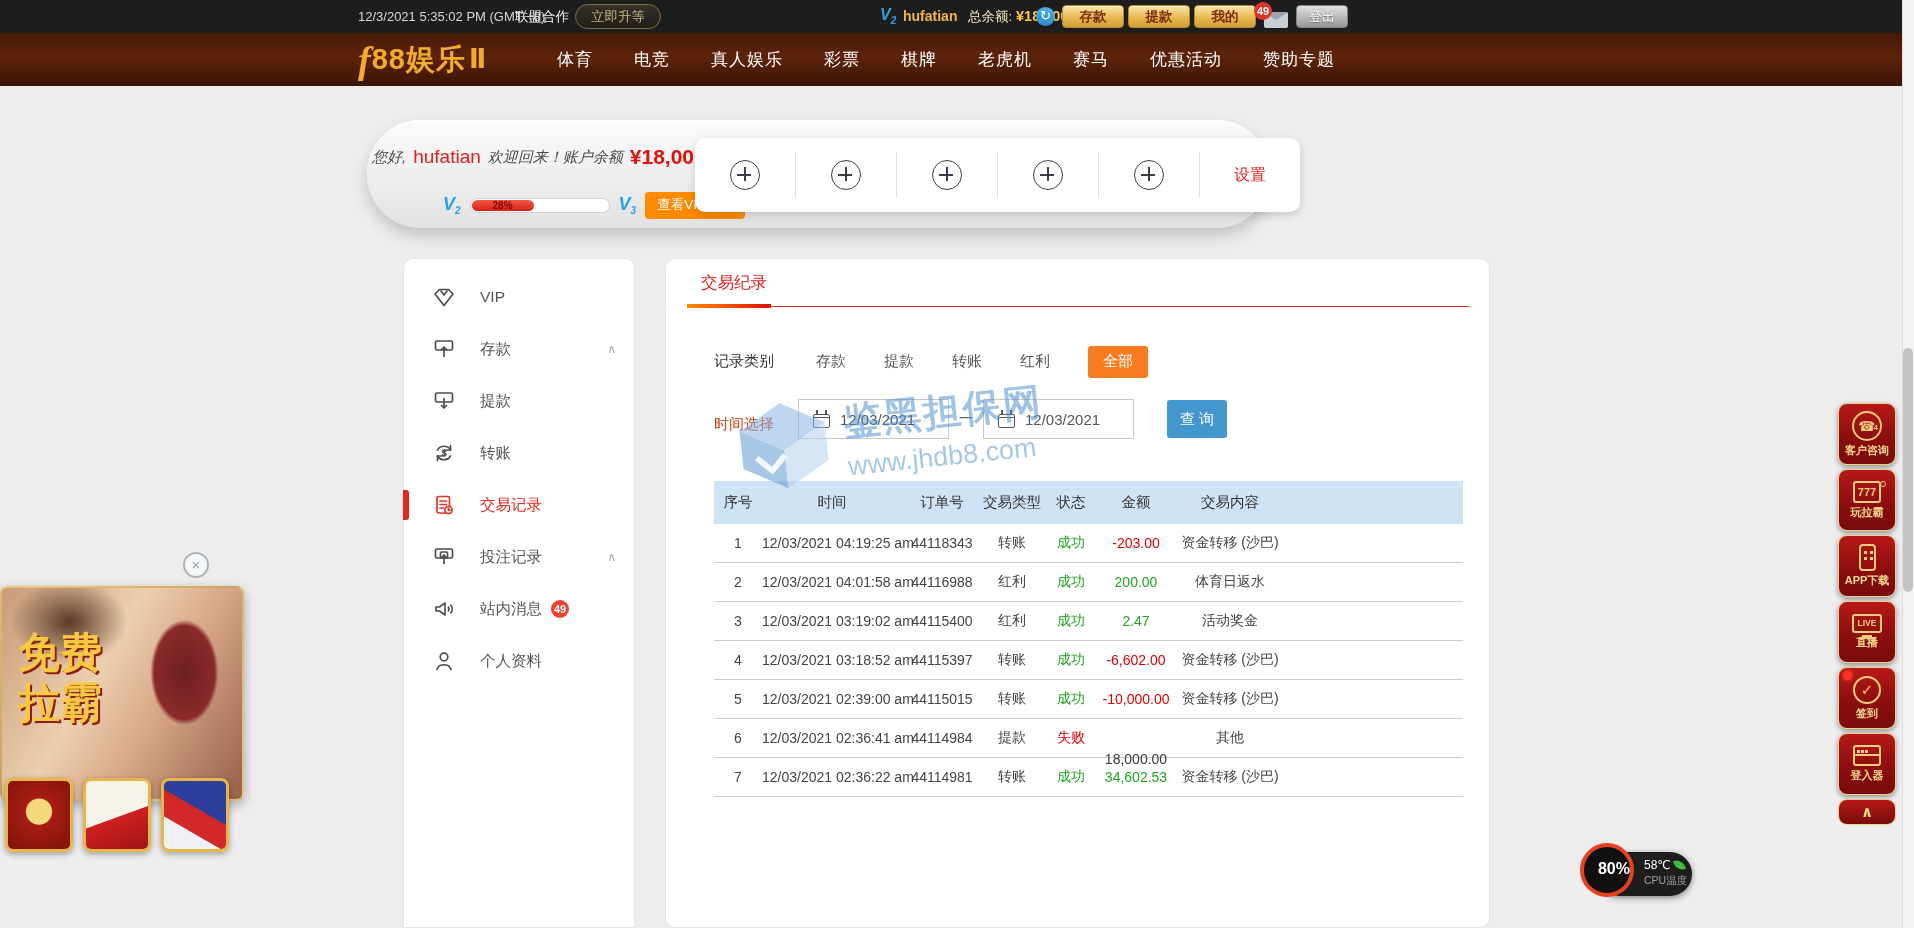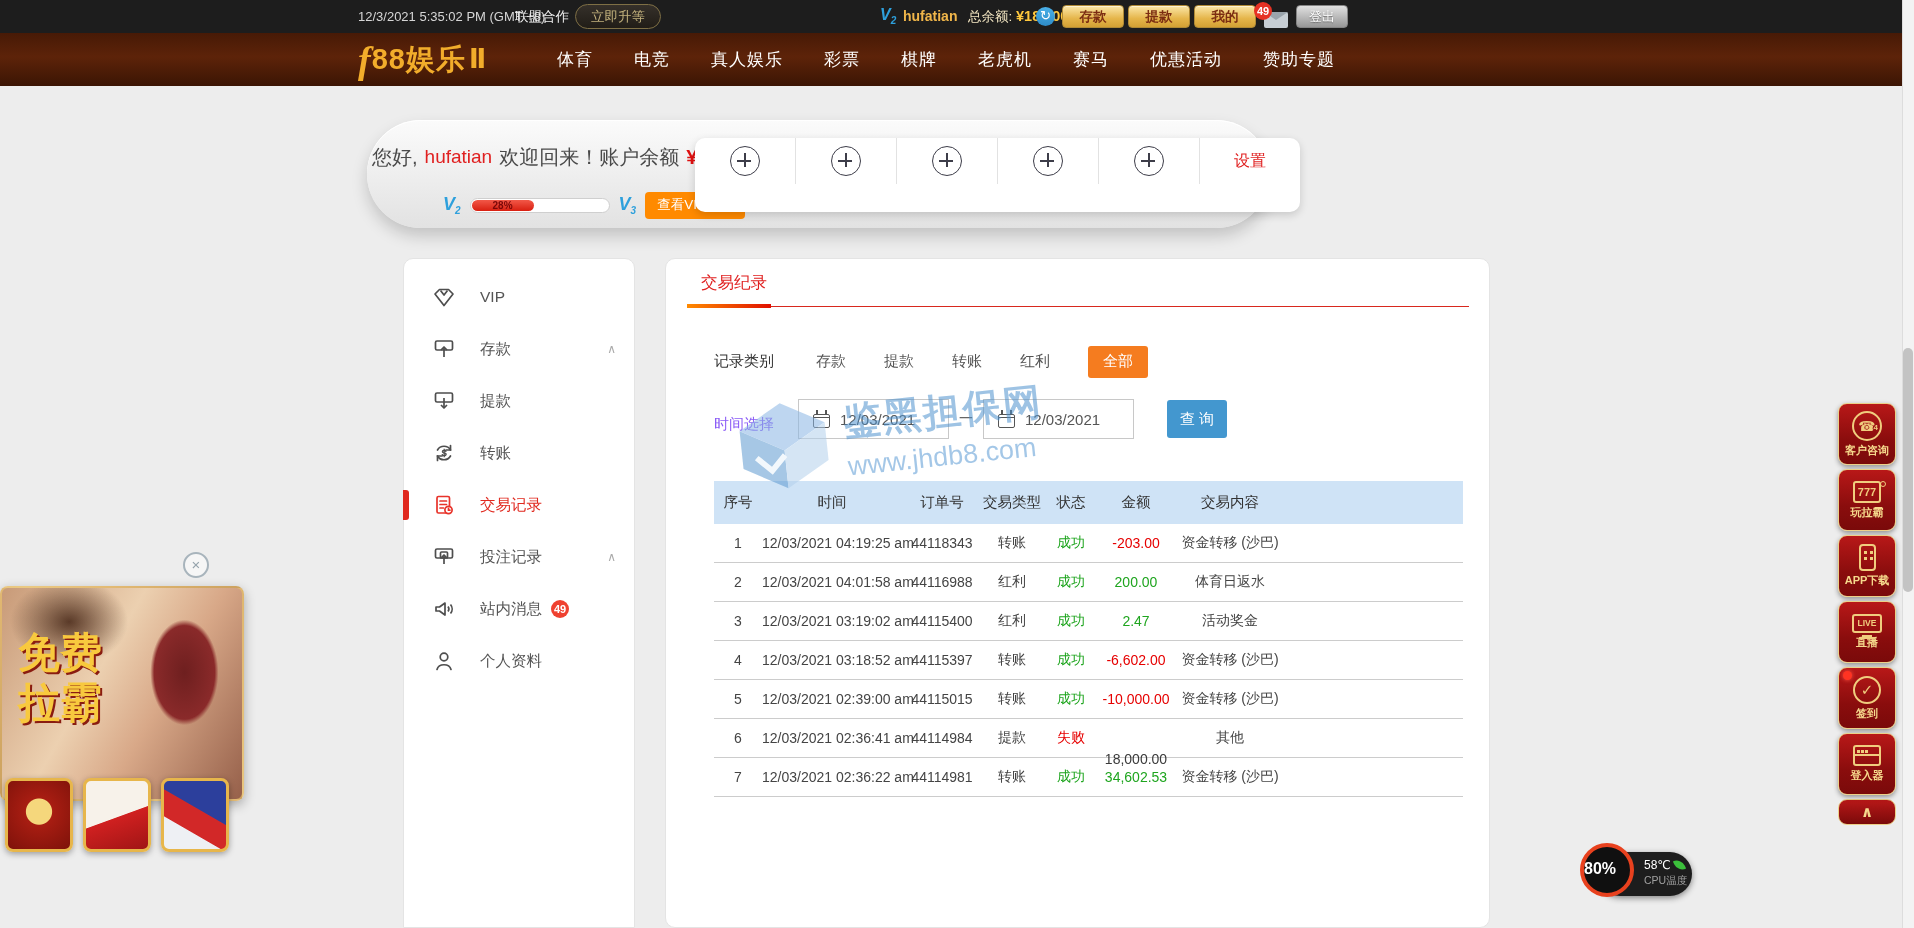--- a/index.html
+++ b/index.html
@@ -41,34 +41,34 @@
   .logo-f { font-family:"Liberation Serif",serif; font-style:italic; font-weight:bold; font-size:38px; color:#f2ad2b; margin-right:1px; }
   .logo-main { font-size:29px; font-weight:bold; color:#f2ad2b; letter-spacing:1px; }
   .logo-ii { font-size:26px; font-weight:bold; color:#f2ad2b; margin-left:3px; }
   .nav-items { position:absolute; left:557px; top:0; height:53px; display:flex; align-items:center; gap:41px; }
   .nav-item { color:#fff; font-size:17px; letter-spacing:1px; cursor:pointer; white-space:nowrap; }
 
   
   .welcome-pill { position:absolute; left:367px; top:120px; width:903px; height:108px; border-radius:54px;
     background:linear-gradient(180deg,#fbfbfb,#e2e2e2); box-shadow:0 8px 16px rgba(0,0,0,.18), inset 0 1px 0 #fff; }
   .greet { position:absolute; left:372px; top:143px; height:28px; display:flex; align-items:center; gap:7px; z-index:2; }
-  .greet-prefix,.greet-suffix { color:#4a4a4a; font-size:20px; }
+  .greet-prefix,.greet-suffix { color:#4a4a4a; font-size:15px;font-style:italic; }
   .greet-user { color:#e02020; font-size:19px; }
   .greet-balance { color:#e01010; font-size:21px; font-weight:bold; }
   .greet-refresh { color:#777; font-size:18px; cursor:pointer; }
   .vip-row { position:absolute; left:443px; top:191px; height:28px; display:flex; align-items:center; gap:9px; z-index:2; }
   .vip-row .vbadge i { font-size:18px; }
   .progress { width:140px; height:15px; background:#fff; border:1px solid #cfcfcf; border-radius:8px; position:relative; }
   .progress-fill { position:absolute; left:1px; top:1px; width:62px; height:11px; border-radius:6px;
     background:linear-gradient(180deg,#f express 0,#f25848,#d81f10); background:linear-gradient(180deg,#f25848,#d81f10);
     color:#7a0808; font-size:10px; font-weight:bold; display:flex; align-items:center; justify-content:center; }
   .vip-detail-btn { height:27px; padding:0 12px; background:#ff8a00; border:none; border-radius:4px; color:#fff; font-size:13.5px; }
 
   .quick-card { position:absolute; left:695px; top:138px; width:605px; height:74px; background:#fff; border-radius:10px;
-    box-shadow:0 3px 9px rgba(0,0,0,.16); display:flex; align-items:flex-start; z-index:3; }
+    box-shadow:0 3px 9px rgba(0,0,0,.16); display:flex; align-items:center; z-index:3; }
   .q-cell { flex:1; height:46px; display:flex; align-items:center; justify-content:center; border-right:1px solid #e2e2e2; cursor:pointer; }
   .q-cell:last-child { border-right:none; }
   .plus { width:30px; height:30px; border:1.7px solid #3d3d49; border-radius:50%; position:relative; }
   .plus::before { content:""; position:absolute; left:6px; top:13px; width:14px; height:1.8px; background:#3d3d49; }
   .plus::after  { content:""; position:absolute; left:13px; top:6px; width:1.8px; height:14px; background:#3d3d49; }
   .q-settings { color:#e02020; font-size:16px; }
 
   
   .sidebar { position:absolute; left:403px; top:258px; width:232px; height:670px; background:#fff;
     border:1px solid #e4e4e4; border-radius:10px 10px 0 0; padding-top:12px; z-index:2; }
@@ -86,21 +86,21 @@
   .content { position:absolute; left:665px; top:258px; width:825px; height:670px; background:#fff;
     border:1px solid #e4e4e4; border-radius:10px; z-index:2; overflow:hidden; }
   .tab { position:absolute; left:35px; top:13px; font-size:16.5px; color:#e02020; cursor:pointer; }
   .tab-bar { position:absolute; left:21px; top:45px; width:84px; height:4px; background:linear-gradient(90deg,#ff8a00,#e01000); z-index:2; }
   .tab-line { position:absolute; left:21px; top:47px; width:782px; height:1px; background:#d8281e; }
   .filter-row { position:absolute; left:48px; top:86px; height:33px; display:flex; align-items:center; }
   .filter-label { color:#333; font-size:15px; margin-right:42px; }
   .filter-opt { color:#555; font-size:15px; margin-right:38px; cursor:pointer; }
   .filter-all { background:#f57c1f; color:#fff; font-size:15px; border:none; border-radius:3px; height:32px; padding:0 15px; }
   .date-row { position:absolute; left:48px; top:140px; height:40px; display:flex; align-items:center; }
-  .date-label { color:#8b5cf6; font-size:15px; width:62px; margin-right:22px;margin-top:11px; }
+  .date-label { color:#c2410c; font-size:15px; width:62px; margin-right:22px;margin-top:11px; }
   .date-input { width:151px; height:40px; border:1px solid #c8c8c8; display:flex; align-items:center; gap:10px;
     padding-left:14px; color:#555; font-size:15px; cursor:pointer; background:#fff; }
   .date-sep { margin:0 10px; color:#666; font-size:14px; }
   .search-btn { margin-left:33px; width:60px; height:38px; background:#4397cf; border:none; border-radius:3px;
     color:#fff; font-size:15px; }
   .cal { width:17px; height:14px; border:1.5px solid #555; border-radius:2px; position:relative; margin-top:3px; flex:0 0 auto; }
   .cal::before { content:""; position:absolute; top:-5px; left:2px; width:2px; height:4px; background:#555; box-shadow:9px 0 0 #555; }
   .cal::after { content:""; position:absolute; top:2px; left:0; right:0; height:1.5px; background:#555; }
 
   .table { position:absolute; left:48px; top:222px; width:749px; }
@@ -143,21 +143,21 @@
     color:#f6d98c; font-size:15px; font-weight:bold; line-height:22px; text-align:center; }
 
   
   .scroll-track { position:absolute; right:0; top:0; width:12px; height:928px; background:#f3f3f3; border-left:1px solid #ddd; z-index:40; }
   .scroll-thumb { position:absolute; right:1px; top:348px; width:10px; height:244px; background:#c3c3c3; border-radius:5px; cursor:pointer; }
 
   
   .cpu-pill { position:absolute; left:1598px; top:852px; width:94px; height:44px; background:#1d1d1d; border-radius:22px;
     box-shadow:0 2px 6px rgba(0,0,0,.45); z-index:21; }
   .cpu-circle { position:absolute; left:1580px; top:843px; width:54px; height:54px; border-radius:50%; background:#101010;
-    border:4px solid #e8411e; display:flex; align-items:baseline; justify-content:flex-start; z-index:22; padding-top:14px; }
+    border:4px solid #e8411e; display:flex; align-items:baseline; justify-content:flex-end; z-index:22; padding-top:14px; }
   .cpu-pct { color:#fff; font-size:16px; font-weight:bold; line-height:1; }
   .cpu-info { position:absolute; left:1644px; top:858px; z-index:22; }
   .cpu-temp { color:#fff; font-size:12px; display:flex; align-items:center; gap:4px; }
   .leaf { width:9px; height:12px; background:#3bbf3b; border-radius:0 9px 0 9px; transform:rotate(-25deg); display:inline-block; }
   .cpu-label { color:#a0a0a0; font-size:10.5px; margin-top:2px; }
 
   
   .promo { position:absolute; left:0; top:586px; width:244px; height:215px; z-index:15; }
   .promo-photo { position:absolute; inset:0; border-radius:8px; border:2px solid rgba(233,196,106,.65);
     background:

